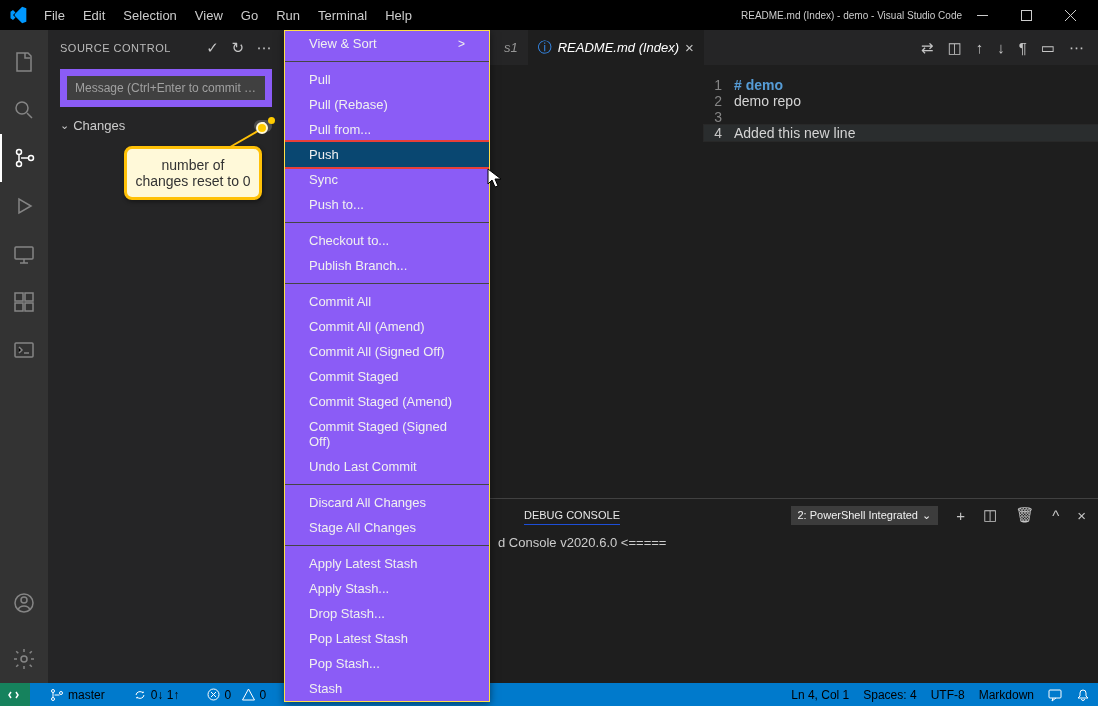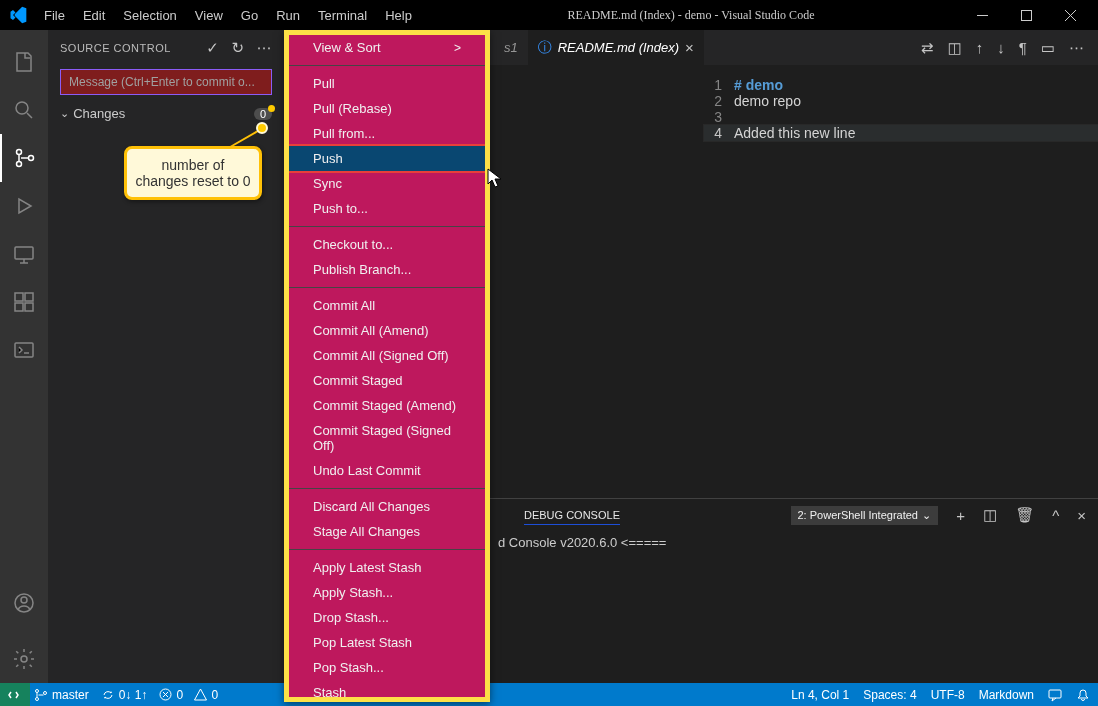--- a/index.html
+++ b/index.html
@@ -3,37 +3,37 @@
 <meta charset="utf-8">
 <style>
 * { margin: 0; padding: 0; box-sizing: border-box; font-family: "Segoe UI", Arial, sans-serif; }
 body { width: 1098px; height: 706px; background: #1e1e1e; color: #cccccc; overflow: hidden; position: relative; font-size: 13px; }
 
 
 .titlebar { height: 30px; background: #000000; display: flex; align-items: center; padding: 0 8px; }
 .titlebar .logo { width: 20px; height: 20px; margin-right: 8px; }
 .titlebar .menu { display: flex; gap: 2px; }
 .titlebar .menu span { padding: 4px 8px; cursor: default; color: #cccccc; }
-.titlebar .title { flex: 1; text-align: center; color: #cccccc; font-size: 12px; font-family: Liberation Serif, serif; }
+.titlebar .title { flex: 1; text-align: right; color: #cccccc; font-size: 10px; }
 .titlebar .window-controls { display: flex; gap: 4px; }
 .titlebar .window-controls div { width: 40px; height: 30px; display: flex; align-items: center; justify-content: center; }
 
 
 .activitybar { position: absolute; left: 0; top: 30px; bottom: 23px; width: 48px; background: #333333; display: flex; flex-direction: column; align-items: center; padding-top: 8px; }
 .activitybar .icon { width: 48px; height: 48px; display: flex; align-items: center; justify-content: center; color: #858585; cursor: pointer; }
 .activitybar .icon.active { color: #ffffff; border-left: 2px solid #ffffff; }
 .activitybar .bottom { margin-top: auto; margin-bottom: 8px; }
 
 
 .sidebar { position: absolute; left: 48px; top: 30px; bottom: 23px; width: 236px; background: #252526; }
 .sidebar-header { height: 35px; display: flex; align-items: center; padding: 0 12px; font-size: 11px; letter-spacing: 0.5px; color: #bbbbbb; }
 .sidebar-header .title { flex: 1; }
 .sidebar-header .actions { display: flex; gap: 12px; color: #c5c5c5; }
 .sidebar-header .actions span { cursor: pointer; font-size: 15px;}
-.commit-input { margin: 4px 12px 8px; padding: 5px 8px; background: #7f1d1d; border: 1px solid #8b5cf6; color: #a0a0a0; font-size: 12px; overflow: hidden; white-space: nowrap; text-overflow: ellipsis; }
+.commit-input { margin: 4px 12px 8px; padding: 5px 8px; background: #404040; border: 7px solid #8b5cf6; color: #a0a0a0; font-size: 12px; overflow: hidden; white-space: nowrap; text-overflow: ellipsis; }
 .changes-row { display: flex; align-items: center; padding: 3px 12px; font-size: 13px; }
 .changes-row .chev { margin-right: 4px; font-size: 11px; }
 .changes-row .label { flex: 1; }
 .changes-row .badge { background: #4d4d4d; color: #ffffff; border-radius: 10px; padding: 0 6px; font-size: 11px; min-width: 18px; text-align: center; position: relative; }
 .changes-row .badge::after { content: ""; position: absolute; top: -3px; right: -3px; width: 7px; height: 7px; background: #ffcb00; border-radius: 50%; }
 
 
 .editor { position: absolute; left: 284px; top: 30px; right: 0; bottom: 23px; background: #1e1e1e; display: flex; flex-direction: column; }
 .tabs { height: 35px; background: #252526; display: flex; align-items: center; }
 .tab { height: 35px; display: flex; align-items: center; padding: 0 10px; gap: 6px; font-size: 13px; color: #969696; font-style: italic; }
@@ -57,36 +57,36 @@
 .panel { height: 185px; border-top: 1px solid #414141; display: flex; flex-direction: column; }
 .panel-tabs { height: 32px; display: flex; align-items: center; padding: 0 12px; gap: 18px; font-size: 11px; color: #969696; }
 .panel-tabs .ptab { cursor: pointer; padding-top: 3px; }
 .panel-tabs .ptab.active { color: #e7e7e7; border-bottom: 1px solid #1d4ed8; padding-bottom: 3px; }
 .panel-tabs .spacer { flex: 1; }
 .panel-tabs .dropdown { background: #3c3c3c; border: 1px solid #3c3c3c; color: #f0f0f0; padding: 2px 6px; font-size: 11px; display: flex; align-items: center; gap: 4px; }
 .panel-tabs .picon { color: #c5c5c5; cursor: pointer; font-size: 15px;}
 .panel-body { padding: 4px 4px; font-family: Consolas, monospace; font-size: 13px; color: #cccccc; }
 
 
-.context-menu { position: absolute; left: 284px; top: 30px; width: 206px; background: #be185d; border: 5px solid #fde047; box-shadow: 0 2px 8px rgba(0,0,0,0.5); z-index: 100; font-size: 13px; padding-bottom: 4px; max-height: 672px; overflow: hidden; }
+.context-menu { position: absolute; left: 284px; top: 30px; width: 206px; background: #8b5cf6; border: 1px solid #fde047; box-shadow: 0 2px 8px rgba(0,0,0,0.5); z-index: 100; font-size: 13px; padding-bottom: 4px; max-height: 672px; overflow: hidden; }
 .context-menu .item { padding: 5px 24px; color: #f0f0f0; cursor: default; display: flex; align-items: center; position: relative; }
 .context-menu .item.highlighted { background: #094771; border: 2px solid #e83f3a; margin: -2px; z-index: 2; position: relative; text-align: center; }
 .context-menu .item .submenu-arrow { margin-left: auto; font-size: 12px; }
 .context-menu .sep { height: 1px; background: #454545; margin: 5px 0; }
 
 
 .callout { position: absolute; left: 124px; top: 146px; width: 138px; background: #fff9d9; border: 3px solid #ffc107; border-radius: 8px; padding: 8px; text-align: center; font-size: 14px; color: #333; z-index: 50; box-shadow: 1px 2px 4px rgba(0,0,0,0.4); }
 .callout-pointer { position: absolute; left: 256px; top: 122px; width: 12px; height: 12px; background: #ffcb00; border-radius: 50%; border: 2px solid #fff9d9; z-index: 51; }
 .callout-line { position: absolute; left: 228px; top: 138px; width: 32px; height: 2px; background: #ffc107; transform: rotate(-30deg); z-index: 49;}
 
 
 .cursor-overlay { position: absolute; left: 487px; top: 168px; z-index: 200; pointer-events: none; }
 
 
-.statusbar { position: absolute; left: 0; right: 0; bottom: 0; height: 23px; background: #007acc; color: #ffffff; display: flex; align-items: center; font-size: 12px; padding: 0 8px; gap: 12px; }
+.statusbar { position: absolute; left: 0; right: 0; bottom: 0; height: 23px; background: #007acc; color: #000000; display: flex; align-items: center; font-size: 12px; padding: 0 8px; gap: 28px; }
 .statusbar .sitem { display: flex; align-items: center; gap: 4px; cursor: pointer; }
 .statusbar .remote { background: #16825d; margin: 0 -8px 0 -8px; padding: 0 8px; height: 23px; display: flex; align-items: center; }
 .statusbar .right { margin-left: auto; display: flex; gap: 14px; }
 
 svg { display: block; }
 </style>
 </head>
 <body>
 
 <div class="titlebar">

